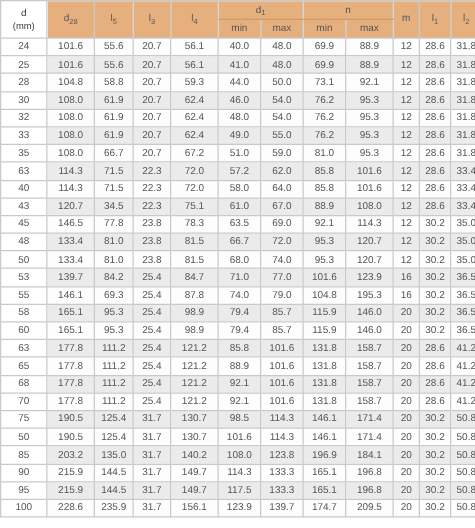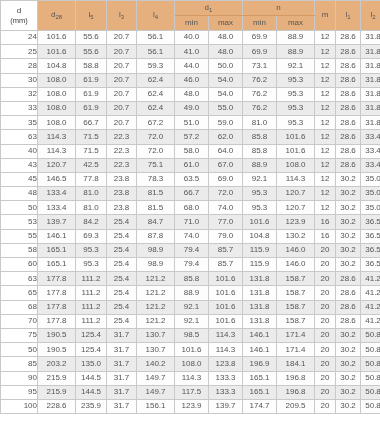--- a/index.html
+++ b/index.html
@@ -51,21 +51,20 @@
     height: 13.2px;
   }
   tbody tr:nth-child(odd) td {
     background: #fdfdfd;
   }
   tbody tr:nth-child(even) td {
     background: #ebebeb;
   }
   tbody td.dcell {
     background: #ffffff !important;
-    text-align: right;
   }
   sub {
     font-size: 6px;
     vertical-align: baseline;
     position: relative;
     top: 2px;
   }
   .u { font-size: 7.5px; }
 </style>
 </head>
@@ -232,21 +231,21 @@
         <td>64.0</td>
         <td>85.8</td>
         <td>101.6</td>
         <td>12</td>
         <td>28.6</td>
         <td>33.4</td>
       </tr>
       <tr>
         <td class="dcell">43</td>
         <td>120.7</td>
-        <td>42.5</td>
+        <td>34.5</td>
         <td>22.3</td>
         <td>75.1</td>
         <td>61.0</td>
         <td>67.0</td>
         <td>88.9</td>
         <td>108.0</td>
         <td>12</td>
         <td>28.6</td>
         <td>33.4</td>
       </tr>
@@ -308,21 +307,21 @@
       </tr>
       <tr>
         <td class="dcell">55</td>
         <td>146.1</td>
         <td>69.3</td>
         <td>25.4</td>
         <td>87.8</td>
         <td>74.0</td>
         <td>79.0</td>
         <td>104.8</td>
-        <td>130.2</td>
+        <td>195.3</td>
         <td>16</td>
         <td>30.2</td>
         <td>36.5</td>
       </tr>
       <tr>
         <td class="dcell">58</td>
         <td>165.1</td>
         <td>95.3</td>
         <td>25.4</td>
         <td>98.9</td>

